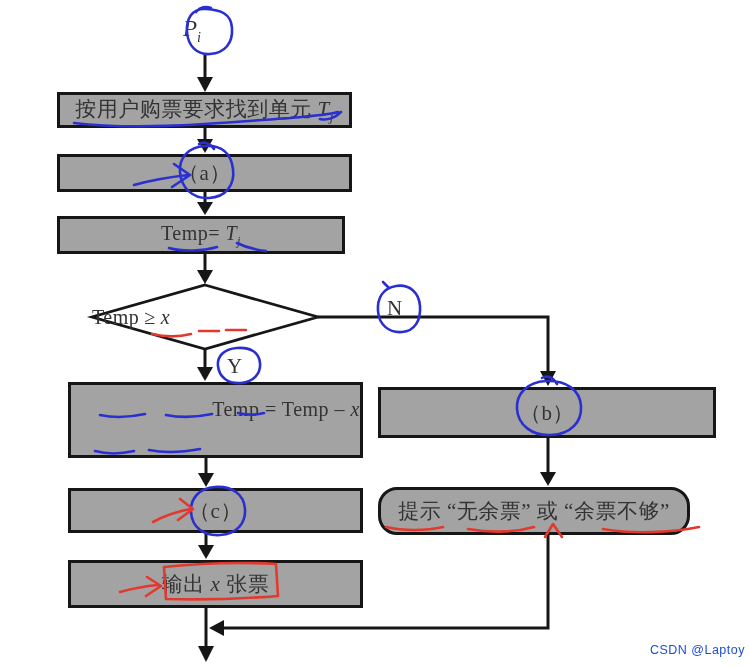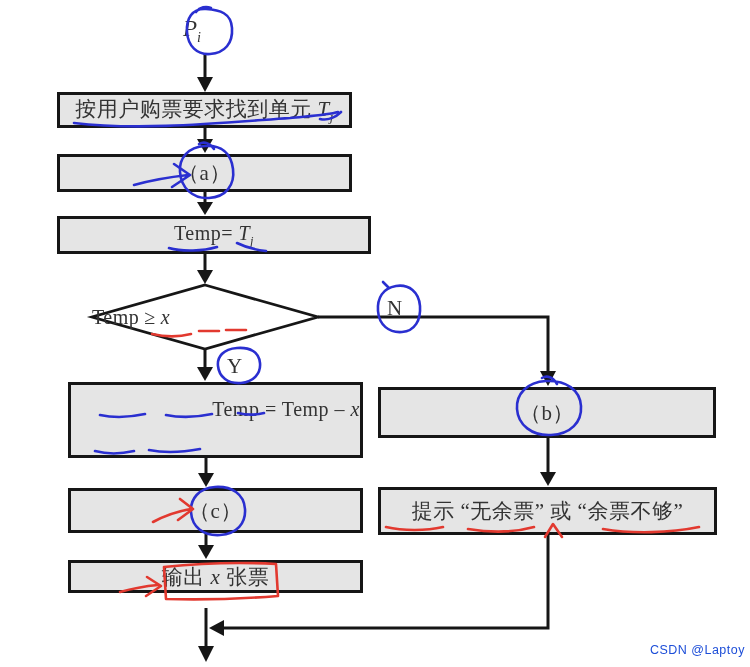--- a/index.html
+++ b/index.html
@@ -3,21 +3,21 @@
 <meta charset="utf-8">
 <style>
   html,body{margin:0;padding:0;background:#ffffff;}
   #canvas{
     position:relative;width:750px;height:667px;background:#ffffff;overflow:hidden;
     font-family:"Liberation Serif","DejaVu Serif",serif;color:#333333;
   }
   .layer{position:absolute;left:0;top:0;width:750px;height:667px;}
   .layer.anno{pointer-events:none;}
   .node{position:absolute;display:flex;align-items:center;justify-content:center;
-        box-sizing:border-box;background:#e5e5e5;}
+        box-sizing:border-box;background:#a3a3a3;}
   .box{border:3px solid #161616;}
   .txt{font-size:21px;letter-spacing:0.5px;white-space:nowrap;}
   .en{font-size:20px;}
   .iv{font-style:italic;}
   .ivsub{font-style:italic;font-size:0.62em;vertical-align:-0.4em;}
   .op{margin:0 5px;}
   .plain{position:absolute;display:flex;align-items:center;justify-content:flex-start;
          background:transparent;}
   .startlbl{font-size:23px;}
   .branchlbl{font-size:21px;}
@@ -63,21 +63,21 @@
   </svg>
 
   <div class="node box" style="left:57px;top:92px;width:295px;height:36px;">
     <span class="txt"><span>按用户购票要求找到单元 </span><span class="iv">T</span><span class="ivsub">j</span></span>
   </div>
 
   <div class="node box" style="left:57px;top:154px;width:295px;height:38px;">
     <span class="txt">（a）</span>
   </div>
 
-  <div class="node box" style="left:57px;top:216px;width:314px;height:38px;">
+  <div class="node box" style="left:57px;top:216px;width:288px;height:38px;">
     <span class="txt en"><span>Temp= </span><span class="iv">T</span><span class="ivsub">j</span></span>
   </div>
 
   <div class="plain" id="decision-text" style="left:92px;top:301px;width:226px;height:32px;">
     <span class="txt en"><span>Temp</span><span class="op">≥</span><span class="iv">x</span></span>
   </div>
 
   <div class="plain branchlbl" style="left:387px;top:294px;width:24px;height:28px;">N</div>
 
   <div class="plain branchlbl" style="left:227px;top:352px;width:24px;height:28px;">Y</div>
@@ -87,25 +87,25 @@
   </div>
 
   <div class="node box" style="left:378px;top:387px;width:338px;height:51px;">
     <span class="txt">（b）</span>
   </div>
 
   <div class="node box" style="left:68px;top:488px;width:295px;height:45px;">
     <span class="txt">（c）</span>
   </div>
 
-  <div class="node box" style="left:378px;top:487px;width:339px;height:48px;">
+  <div class="node box" style="left:378px;top:487px;width:312px;height:48px;border-radius:19px;">
     <span class="txt">提示 “无余票” 或 “余票不够”</span>
   </div>
 
-  <div class="node box" style="left:68px;top:560px;width:295px;height:33px;">
+  <div class="node box" style="left:68px;top:560px;width:295px;height:48px;">
     <span class="txt"><span>输出 </span><span class="iv">x</span><span> 张票</span></span>
   </div>
 
   <div class="plain startlbl" style="left:183px;top:14px;width:48px;height:34px;">
     <span><span class="iv">P</span><span class="ivsub">i</span></span>
   </div>
 
   <svg class="layer anno" viewBox="0 0 750 667">
     <g stroke="#2a2fd0" stroke-width="2.6" fill="none" stroke-linecap="round" stroke-linejoin="round">
       <path d="M206,9 C192,8 186,19 187,32 C188,46 197,55 210,54 C225,53 233,43 232,28 C231,13 220,10 206,9 Z M196,12 C200,7 206,6 211,8"></path>

